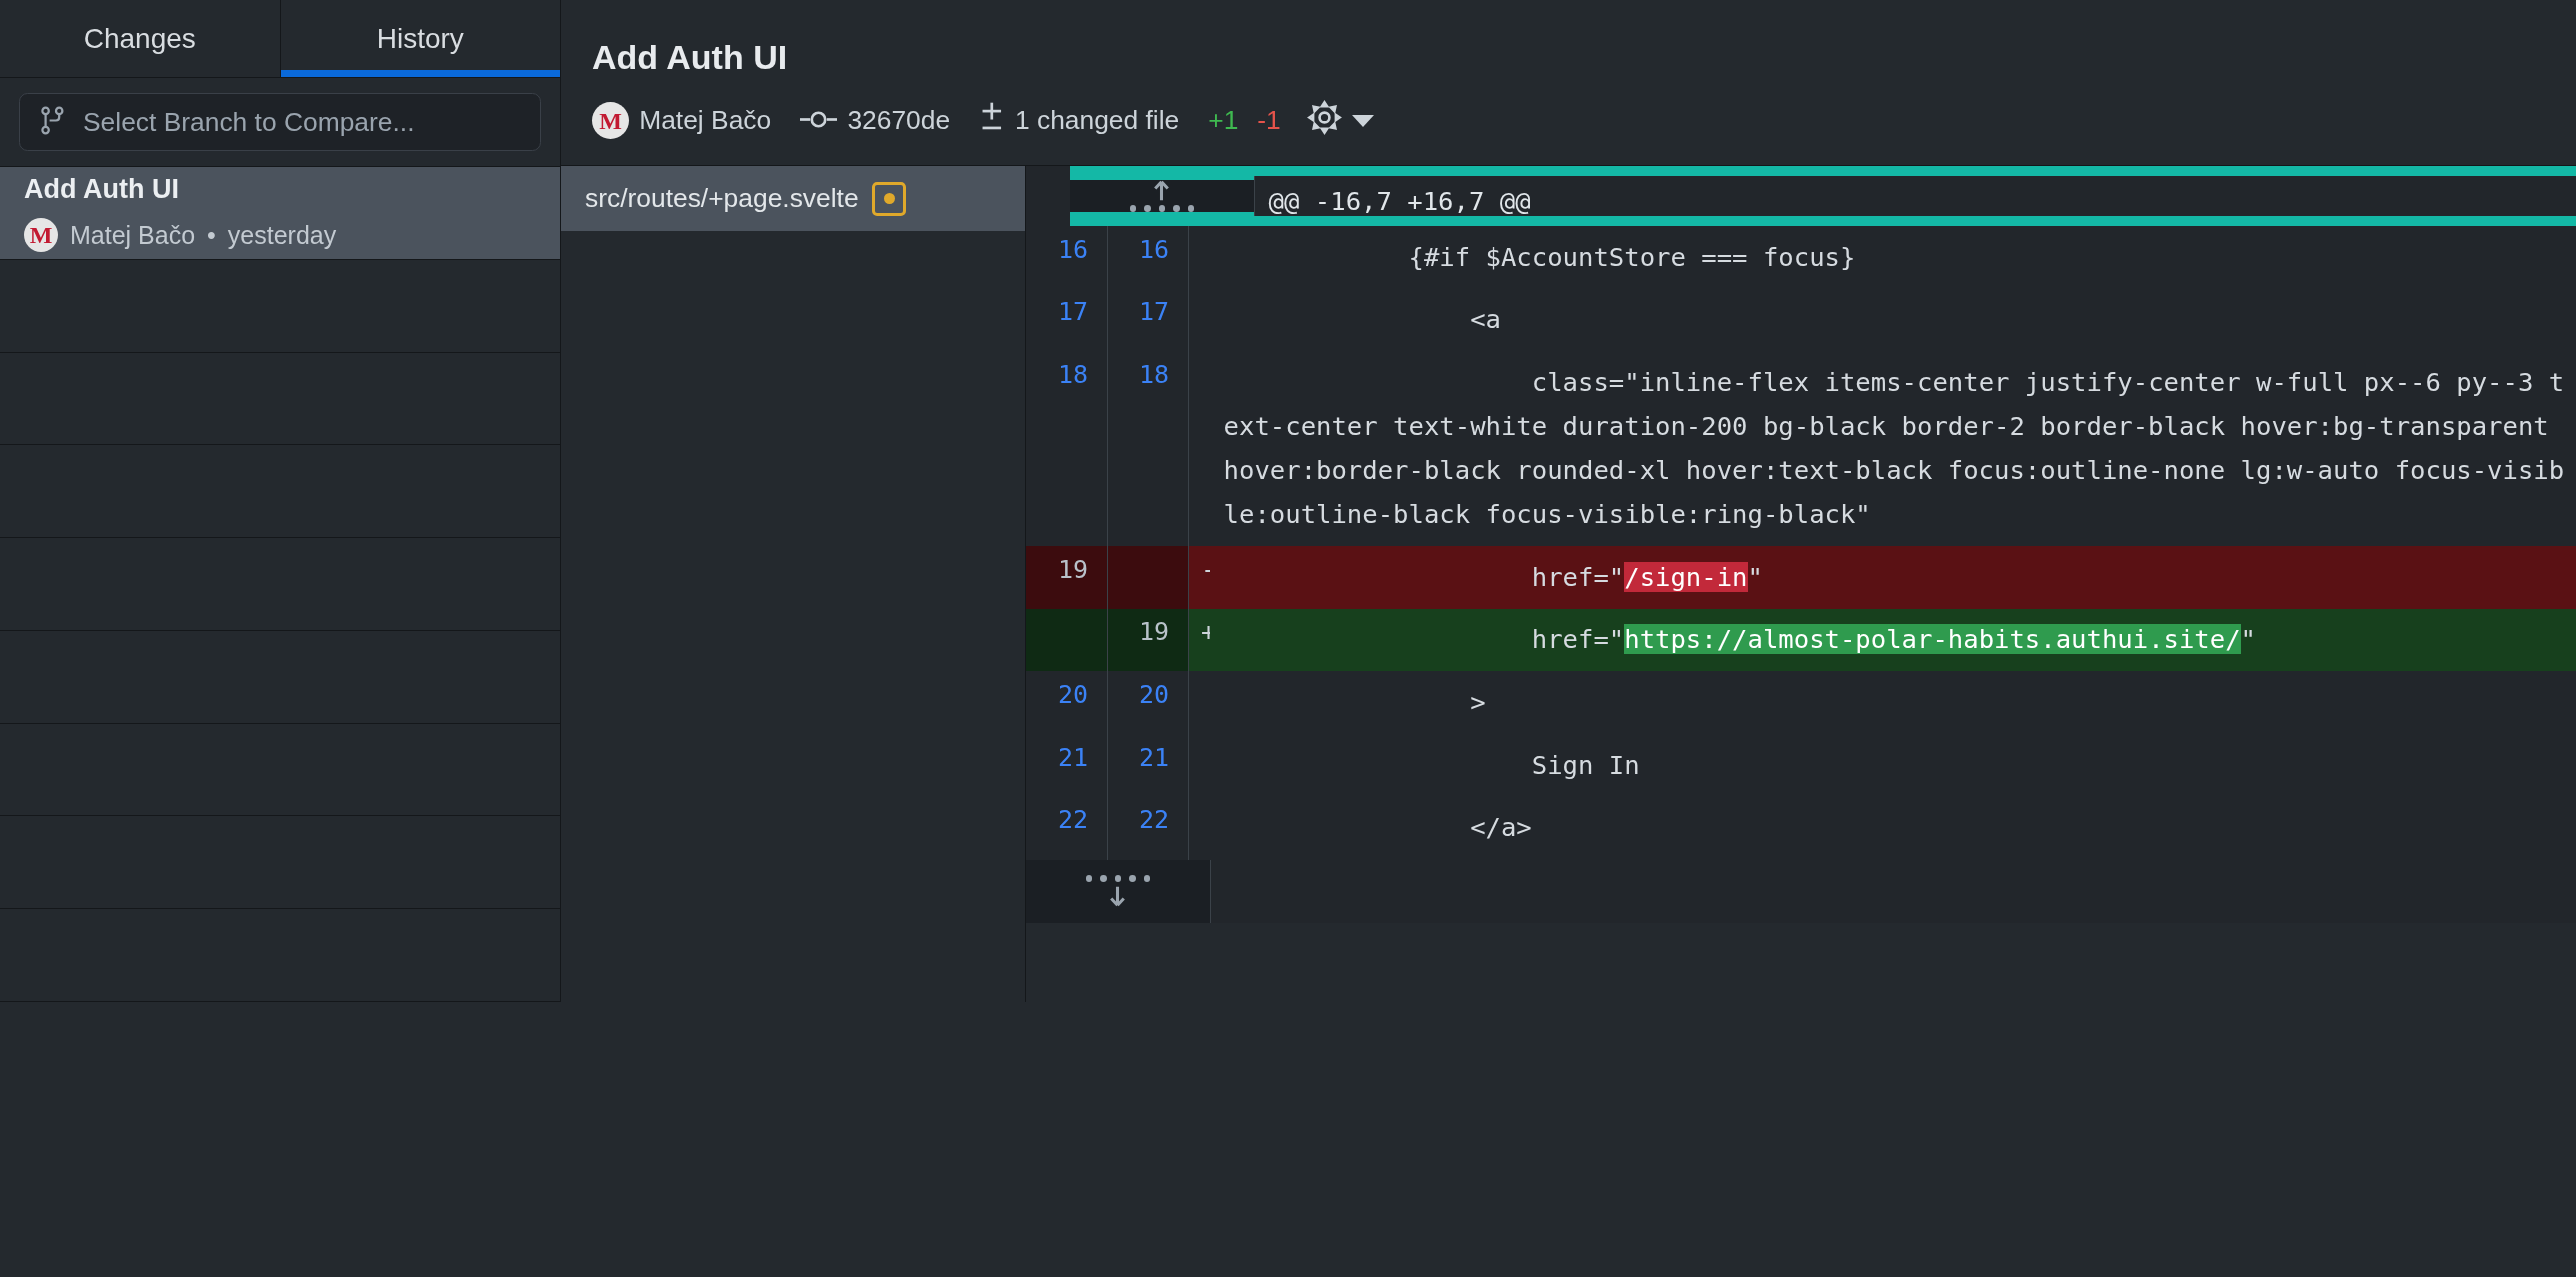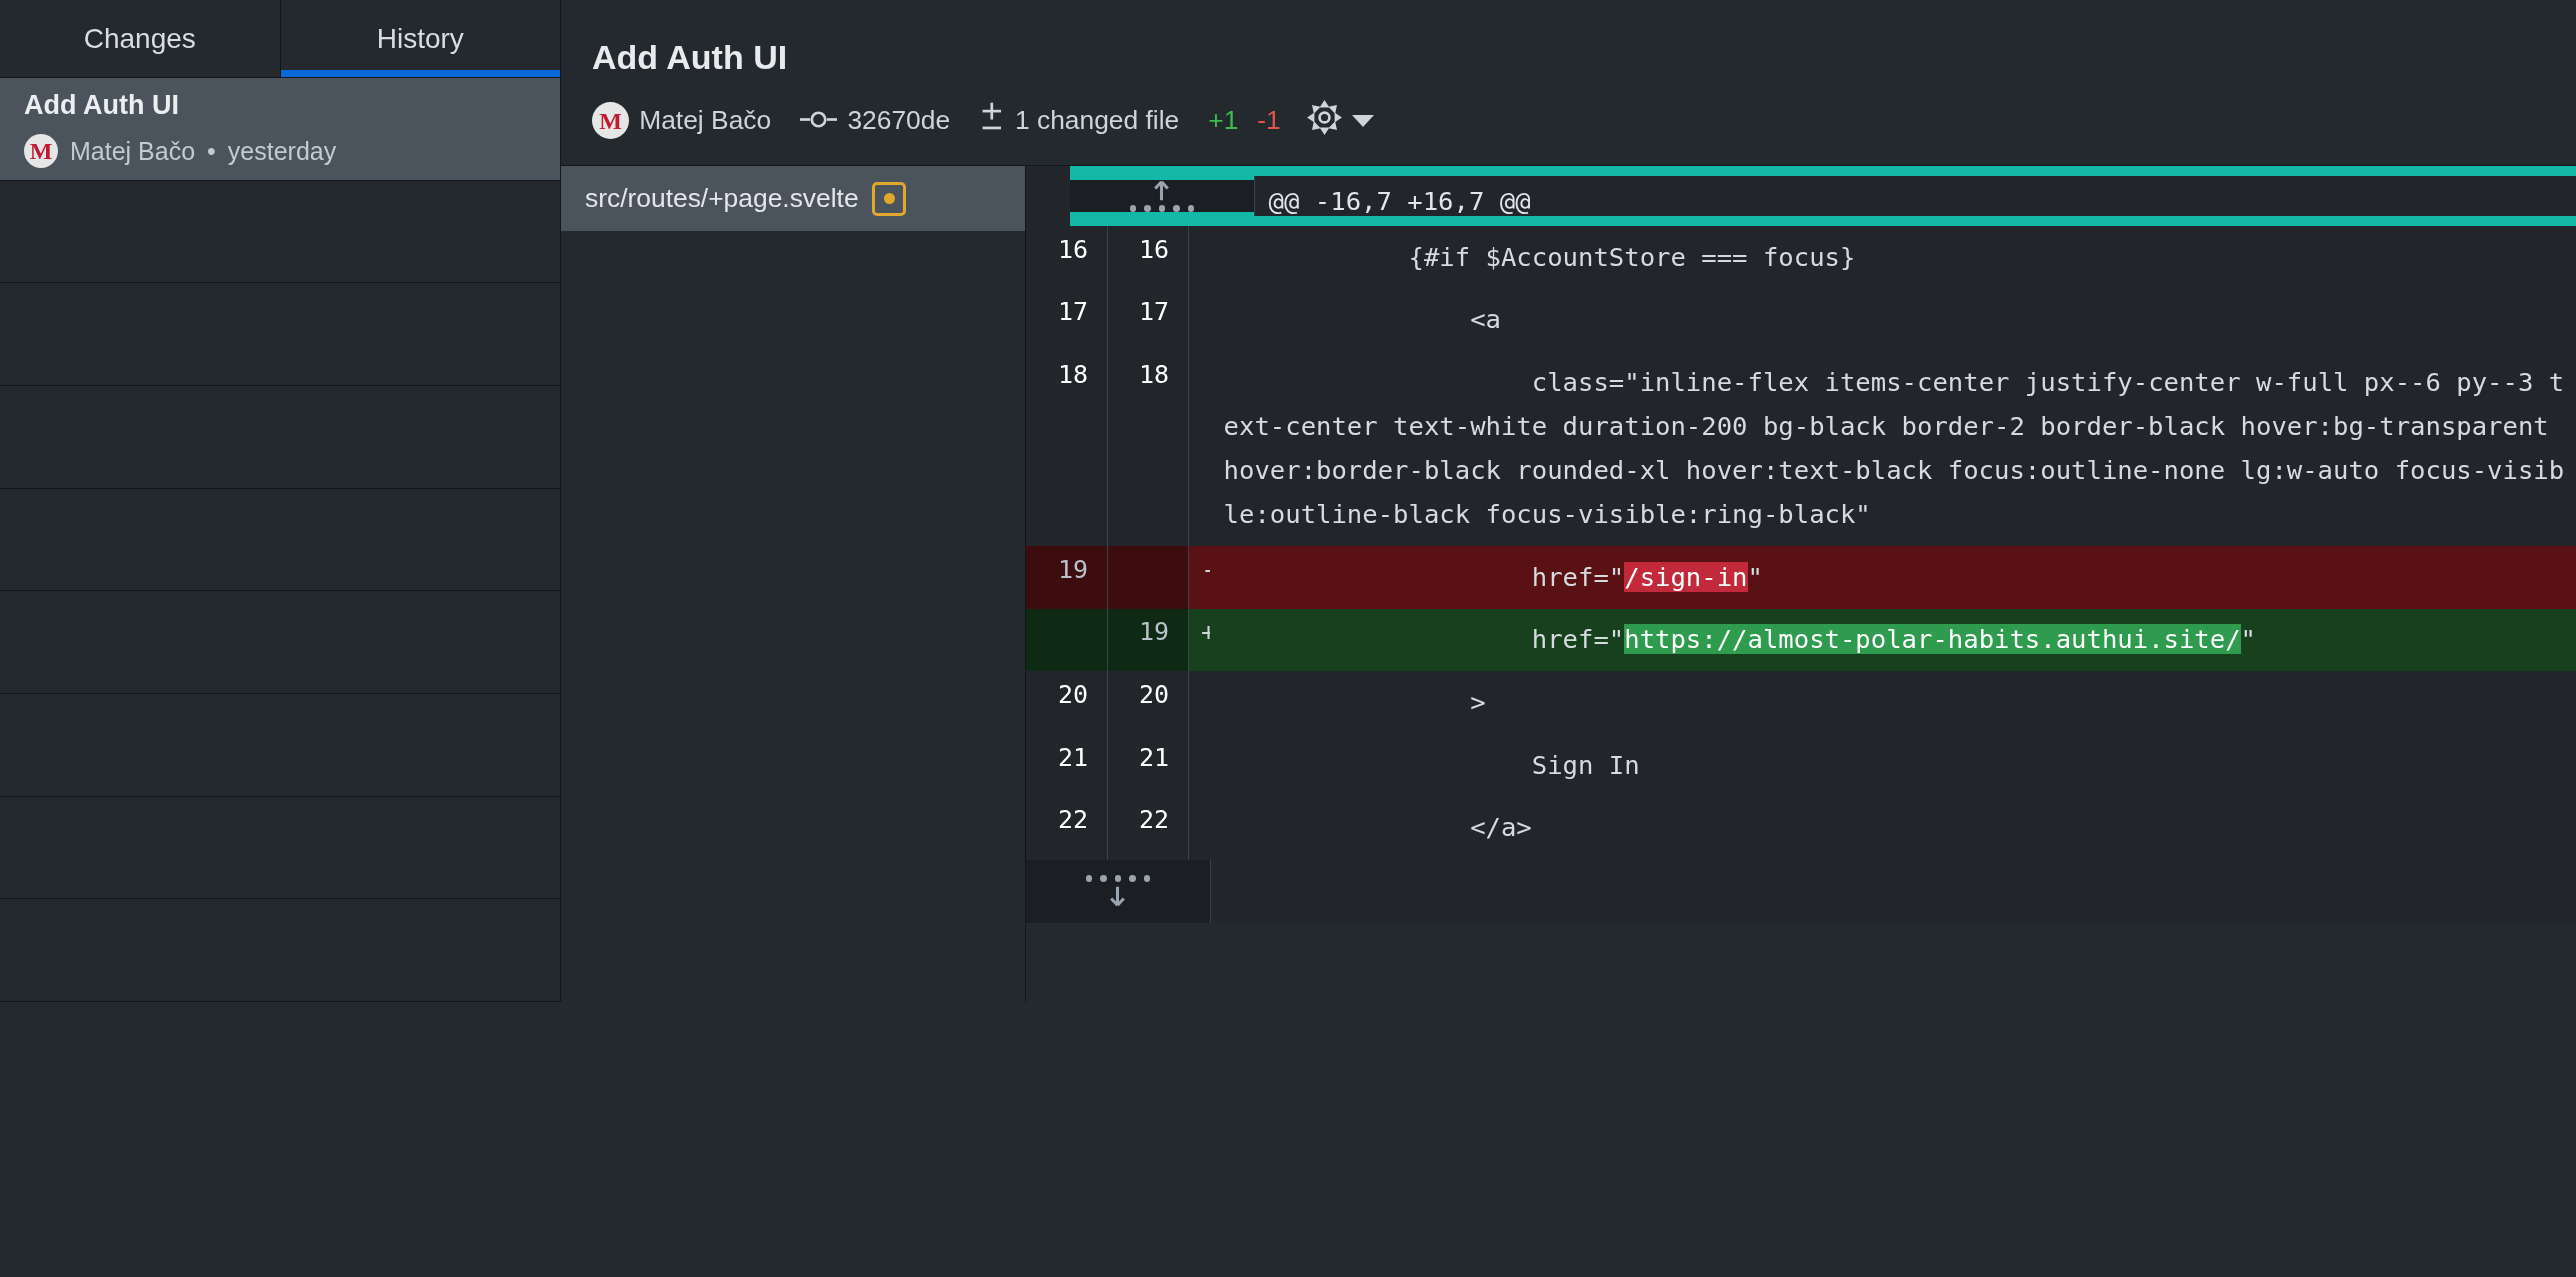--- a/index.html
+++ b/index.html
@@ -89,21 +89,21 @@
     display: flex; align-items: center; justify-content: center; flex-shrink: 0; margin-left: 13.6px;
   }
   .file-badge .dot { width: 11px; height: 11px; border-radius: 50%; background: #e0a92b; }
 
   .diff { flex: 1; background: #22262b; overflow: hidden; display: flex; flex-direction: column; min-width: 0; }
   .diff-rows { display: flex; flex-direction: column; }
 
   .drow { display: flex; align-items: stretch; min-height: 48px; }
   .gut {
     width: 81px; flex-shrink: 0; text-align: right; padding: 8.5px 19px 0 0;
-    font-family: "DejaVu Sans Mono", monospace; font-size: 25px; color: #ffffff;
+    font-family: "DejaVu Sans Mono", monospace; font-size: 25px; color: #3b82f6;
     background: #1d2126;
   }
   .gut.b { border-left: 0.9px solid #3b4249; }
   .sign {
     width: 22px; flex-shrink: 0; padding: 8.5px 0 0 12px;
     font-family: "DejaVu Sans Mono", monospace; font-size: 25px; color: #cdd4da;
     border-left: 0.9px solid #3b4249;
   }
   .code {
     flex: 1; padding: 8.5px 0 10.2px 13.6px;
@@ -144,20 +144,34 @@
 
     <div class="tabbar">
       <div class="tab inactive">
         <span>Changes</span>
       </div>
       <div class="tab active">
         <span>History</span>
       </div>
     </div>
 
+    <div class="branchbar">
+      <div class="branch-select">
+        <span>
+          <svg width="25.6" height="29" viewBox="0 0 16 18">
+            <circle cx="3.5" cy="3" r="2" fill="none" stroke="#9aa4ae" stroke-width="1.4"></circle>
+            <circle cx="12" cy="3" r="2" fill="none" stroke="#9aa4ae" stroke-width="1.4"></circle>
+            <circle cx="3.5" cy="15" r="2" fill="none" stroke="#9aa4ae" stroke-width="1.4"></circle>
+            <path d="M3.5 5 L3.5 13" stroke="#9aa4ae" stroke-width="1.4" fill="none"></path>
+            <path d="M12 5 L12 7 Q12 9 10 9 L6 9" stroke="#9aa4ae" stroke-width="1.4" fill="none"></path>
+          </svg>
+        </span>
+        <span class="label">Select Branch to Compare...</span>
+      </div>
+    </div>
 
     <div class="commit-list">
       <div class="commit-row selected">
         <div class="commit-title">Add Auth UI</div>
         <div class="commit-meta">
           <span class="avatar">M</span>
           <span>Matej Bačo</span>
           <span>•</span>
           <span>yesterday</span>
         </div>

